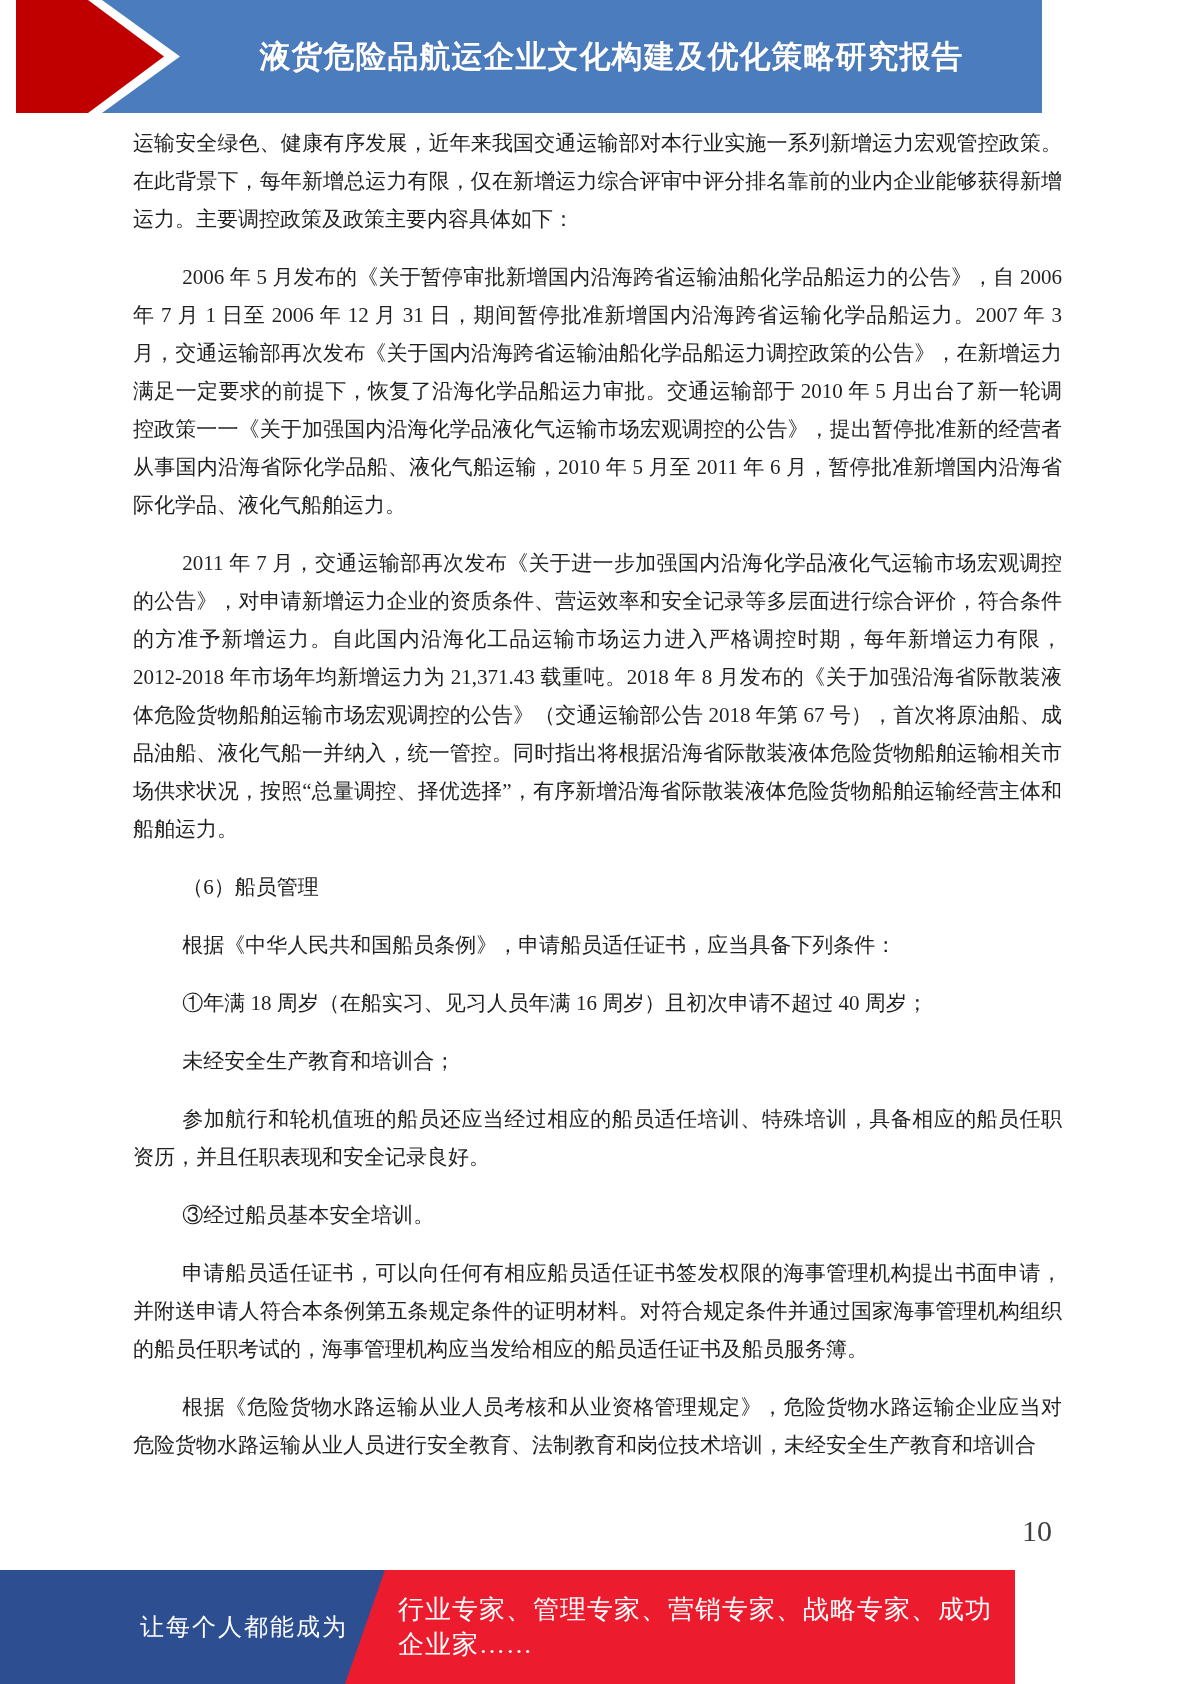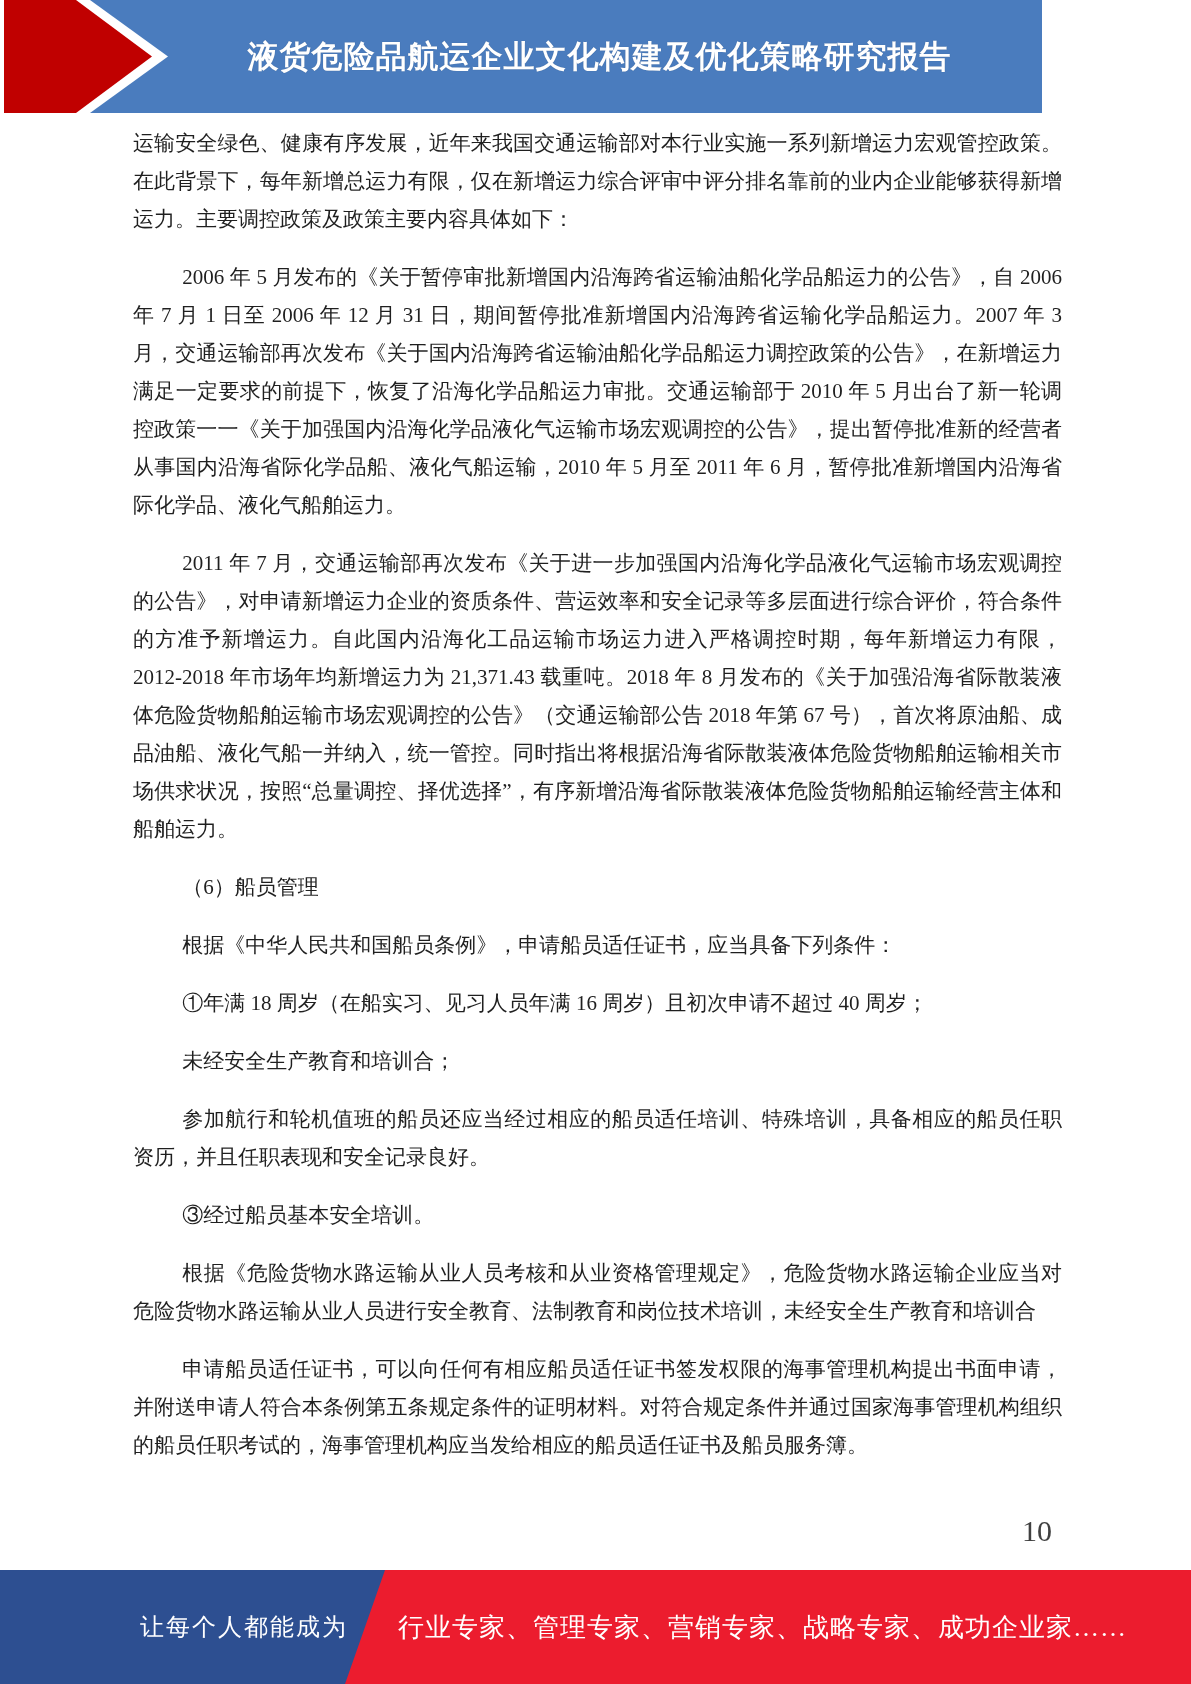--- a/index.html
+++ b/index.html
@@ -6,23 +6,22 @@
   .page{
     position:relative;
     width:1191px;height:1684px;
     background:#ffffff;
     overflow:hidden;
     font-family:"Liberation Serif","DejaVu Serif",serif;
   }
 
   
   .header-band{
-    position:absolute;left:4px;top:0;width:1026px;height:113px;
+    position:absolute;left:16px;top:0;width:1026px;height:113px;
     background:var(--header-blue,#4a7cbe);
-    padding-left:12px;
   }
   .header-arrow{
     position:absolute;left:0;top:0;width:170px;height:113px;display:block;
   }
   .header-title{
     position:absolute;left:0;top:0;width:1191px;height:113px;
     display:flex;align-items:center;justify-content:center;
     color:var(--title-text,#ffffff);
     font-family:"Liberation Sans","DejaVu Sans",sans-serif;
     font-weight:bold;font-size:31px;letter-spacing:1px;
@@ -38,21 +37,21 @@
   }
   .content p{margin:0 0 20px 0;text-indent:2.35em;}
   .content p.no-indent{text-indent:0;}
 
   .page-number{
     position:absolute;right:139px;top:1512px;
     font-size:30px;color:#404040;line-height:38px;
   }
 
   
-  .footer-band{position:absolute;left:0;bottom:0;width:1191px;height:114px;}
+  .footer-band{position:absolute;left:0;bottom:0;width:1015px;height:114px;}
   .footer-red{
     position:absolute;left:0;top:0;width:100%;height:100%;
     background:var(--footer-red,#ec1c2e);
   }
   .footer-blue{
     position:absolute;left:0;top:0;width:100%;height:100%;
     background:var(--footer-blue,#2d4f91);
     clip-path:polygon(0 0,385px 0,345px 100%,0 100%);
   }
   .footer-left-text{
@@ -82,22 +81,22 @@
   <div class="content">
     <p class="no-indent">运输安全绿色、健康有序发展，近年来我国交通运输部对本行业实施一系列新增运力宏观管控政策。在此背景下，每年新增总运力有限，仅在新增运力综合评审中评分排名靠前的业内企业能够获得新增运力。主要调控政策及政策主要内容具体如下：</p>
     <p>2006 年 5 月发布的《关于暂停审批新增国内沿海跨省运输油船化学品船运力的公告》，自 2006 年 7 月 1 日至 2006 年 12 月 31 日，期间暂停批准新增国内沿海跨省运输化学品船运力。2007 年 3 月，交通运输部再次发布《关于国内沿海跨省运输油船化学品船运力调控政策的公告》，在新增运力满足一定要求的前提下，恢复了沿海化学品船运力审批。交通运输部于 2010 年 5 月出台了新一轮调控政策一一《关于加强国内沿海化学品液化气运输市场宏观调控的公告》，提出暂停批准新的经营者从事国内沿海省际化学品船、液化气船运输，2010 年 5 月至 2011 年 6 月，暂停批准新增国内沿海省际化学品、液化气船舶运力。</p>
     <p>2011 年 7 月，交通运输部再次发布《关于进一步加强国内沿海化学品液化气运输市场宏观调控的公告》，对申请新增运力企业的资质条件、营运效率和安全记录等多层面进行综合评价，符合条件的方准予新增运力。自此国内沿海化工品运输市场运力进入严格调控时期，每年新增运力有限，2012-2018 年市场年均新增运力为 21,371.43 载重吨。2018 年 8 月发布的《关于加强沿海省际散装液体危险货物船舶运输市场宏观调控的公告》（交通运输部公告 2018 年第 67 号），首次将原油船、成品油船、液化气船一并纳入，统一管控。同时指出将根据沿海省际散装液体危险货物船舶运输相关市场供求状况，按照“总量调控、择优选择”，有序新增沿海省际散装液体危险货物船舶运输经营主体和船舶运力。</p>
     <p>（6）船员管理</p>
     <p>根据《中华人民共和国船员条例》，申请船员适任证书，应当具备下列条件：</p>
     <p>①年满 18 周岁（在船实习、见习人员年满 16 周岁）且初次申请不超过 40 周岁；</p>
     <p>未经安全生产教育和培训合；</p>
     <p>参加航行和轮机值班的船员还应当经过相应的船员适任培训、特殊培训，具备相应的船员任职资历，并且任职表现和安全记录良好。</p>
     <p>③经过船员基本安全培训。</p>
+    <p>申请船员适任证书，可以向任何有相应船员适任证书签发权限的海事管理机构提出书面申请，并附送申请人符合本条例第五条规定条件的证明材料。对符合规定条件并通过国家海事管理机构组织的船员任职考试的，海事管理机构应当发给相应的船员适任证书及船员服务簿。</p>
     <p>根据《危险货物水路运输从业人员考核和从业资格管理规定》，危险货物水路运输企业应当对危险货物水路运输从业人员进行安全教育、法制教育和岗位技术培训，未经安全生产教育和培训合</p>
-    <p>申请船员适任证书，可以向任何有相应船员适任证书签发权限的海事管理机构提出书面申请，并附送申请人符合本条例第五条规定条件的证明材料。对符合规定条件并通过国家海事管理机构组织的船员任职考试的，海事管理机构应当发给相应的船员适任证书及船员服务簿。</p>
   </div>
 
   <div class="page-number">10</div>
 
   <div class="footer-band">
     <div class="footer-red"></div>
     <div class="footer-blue"></div>
     <div class="footer-left-text">让每个人都能成为</div>
     <div class="footer-right-text">行业专家、管理专家、营销专家、战略专家、成功企业家……</div>
   </div>

